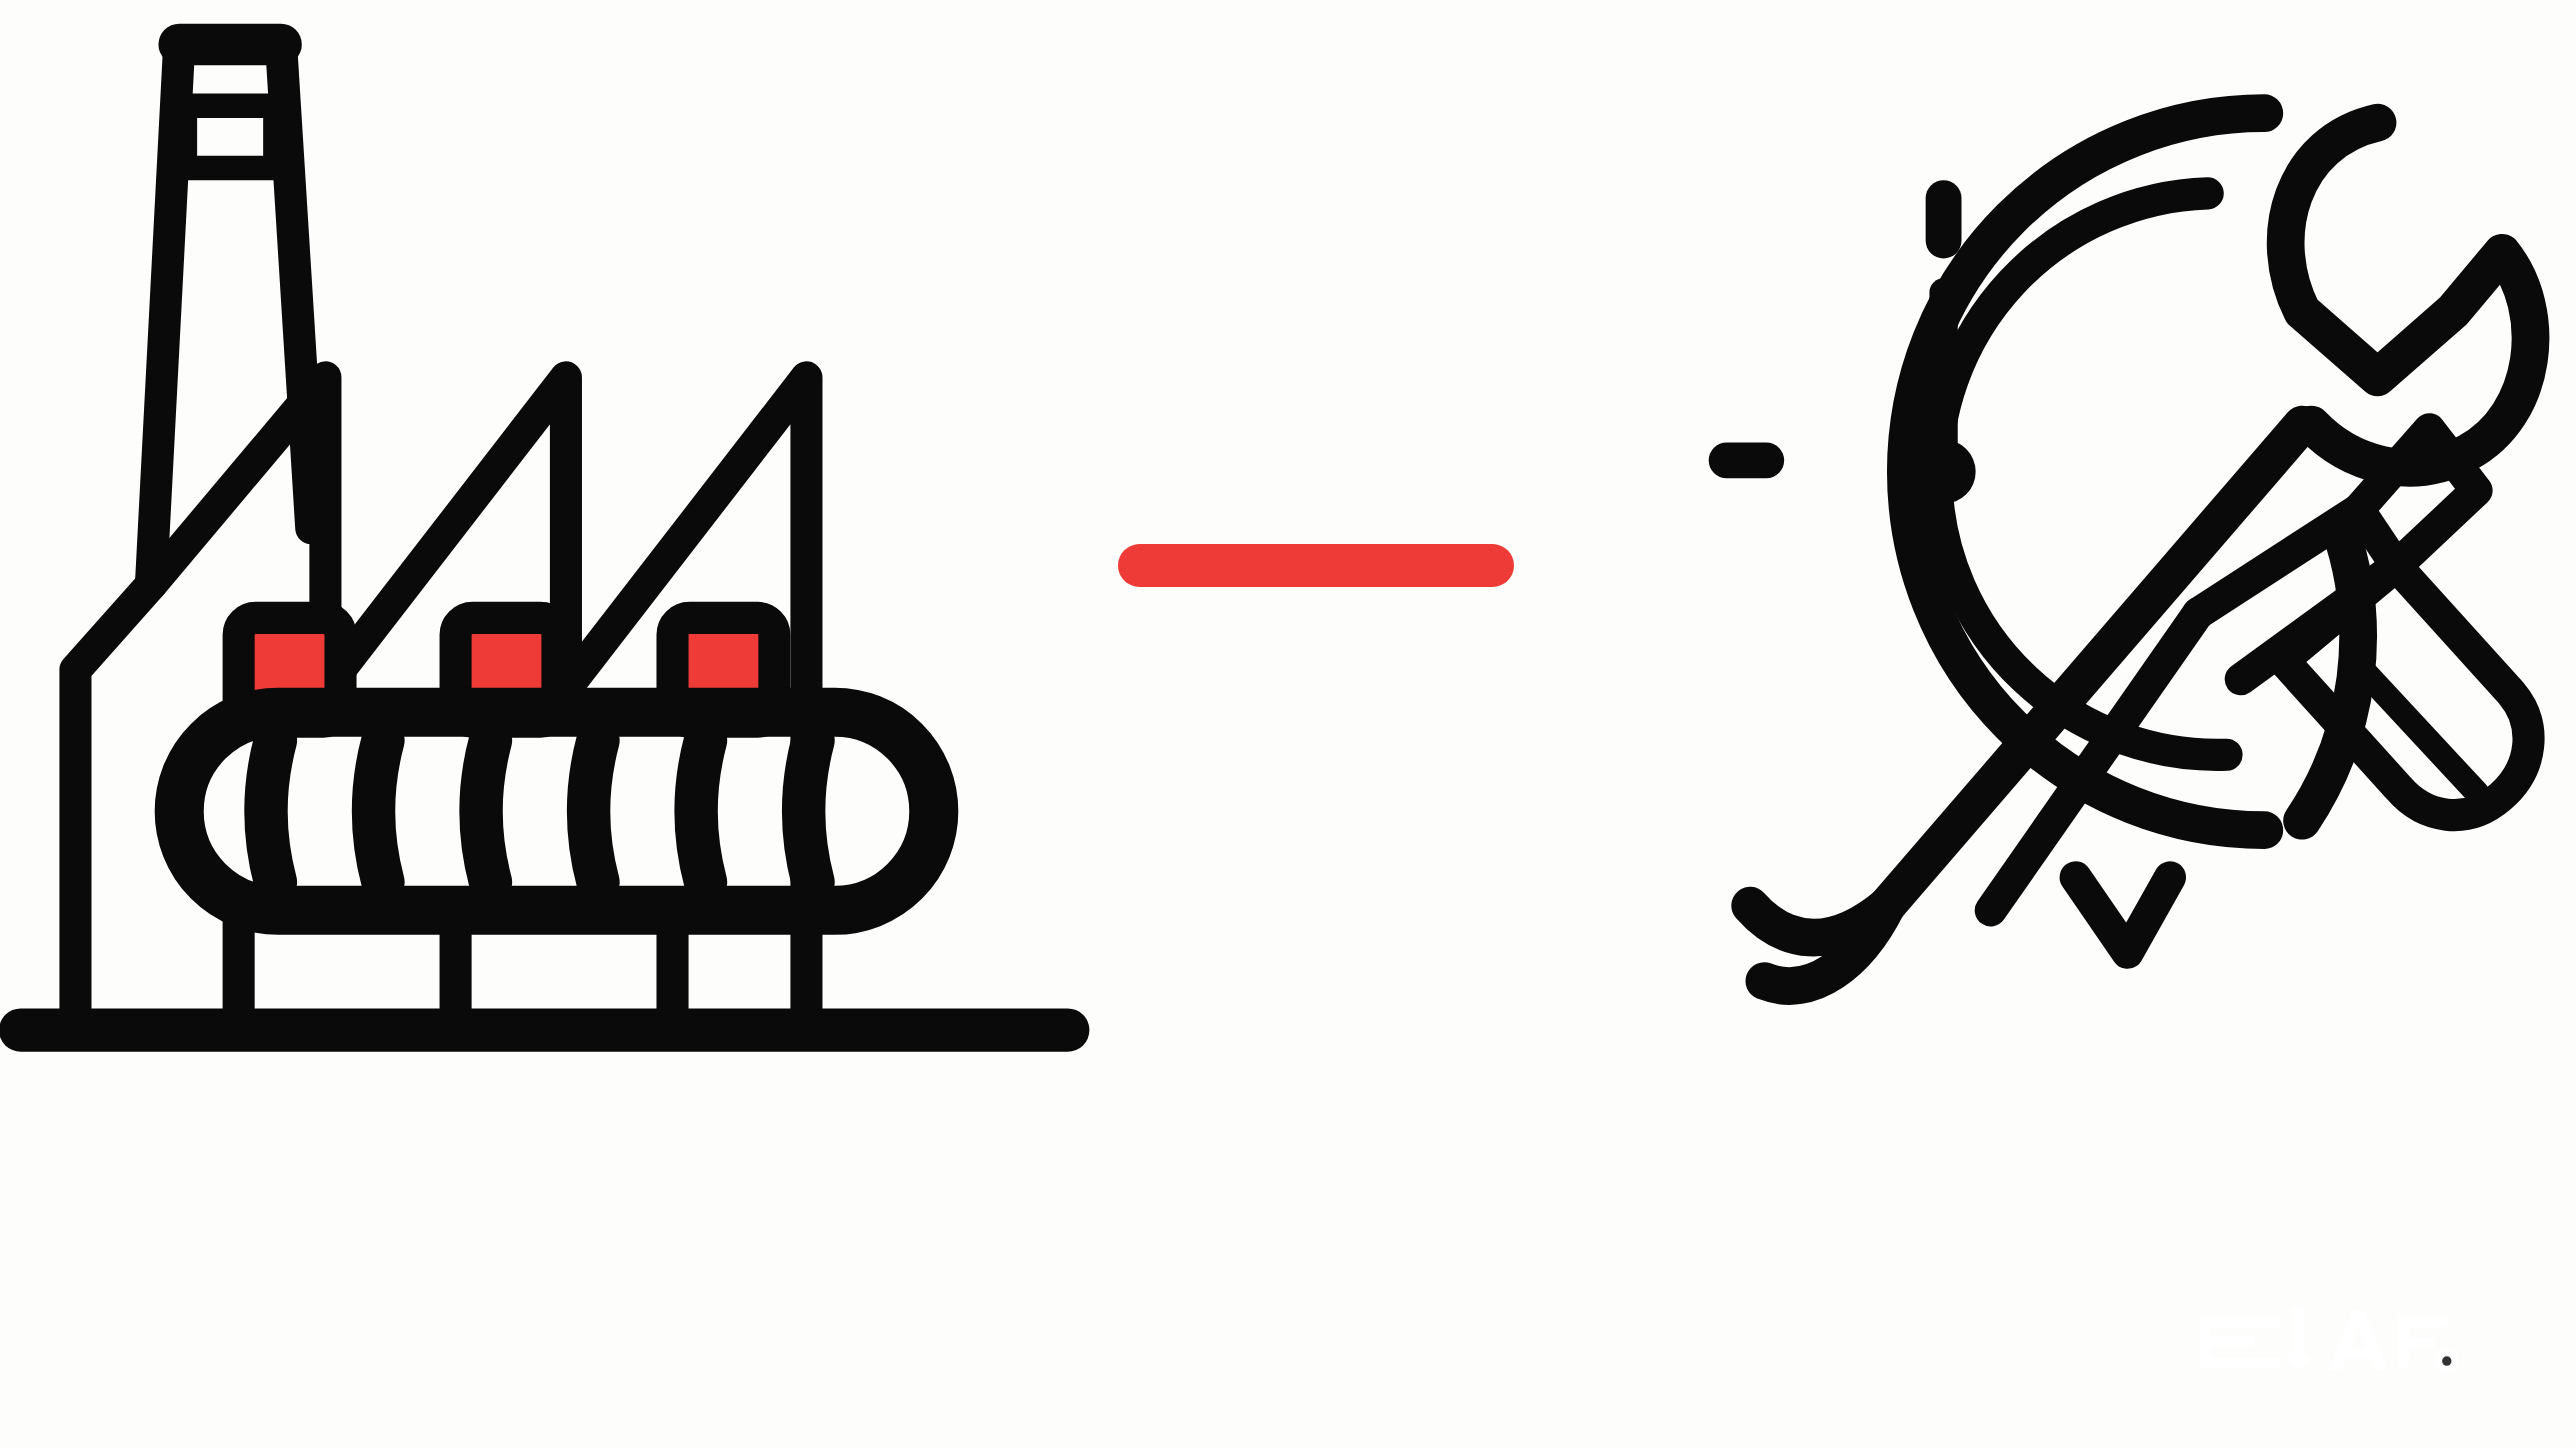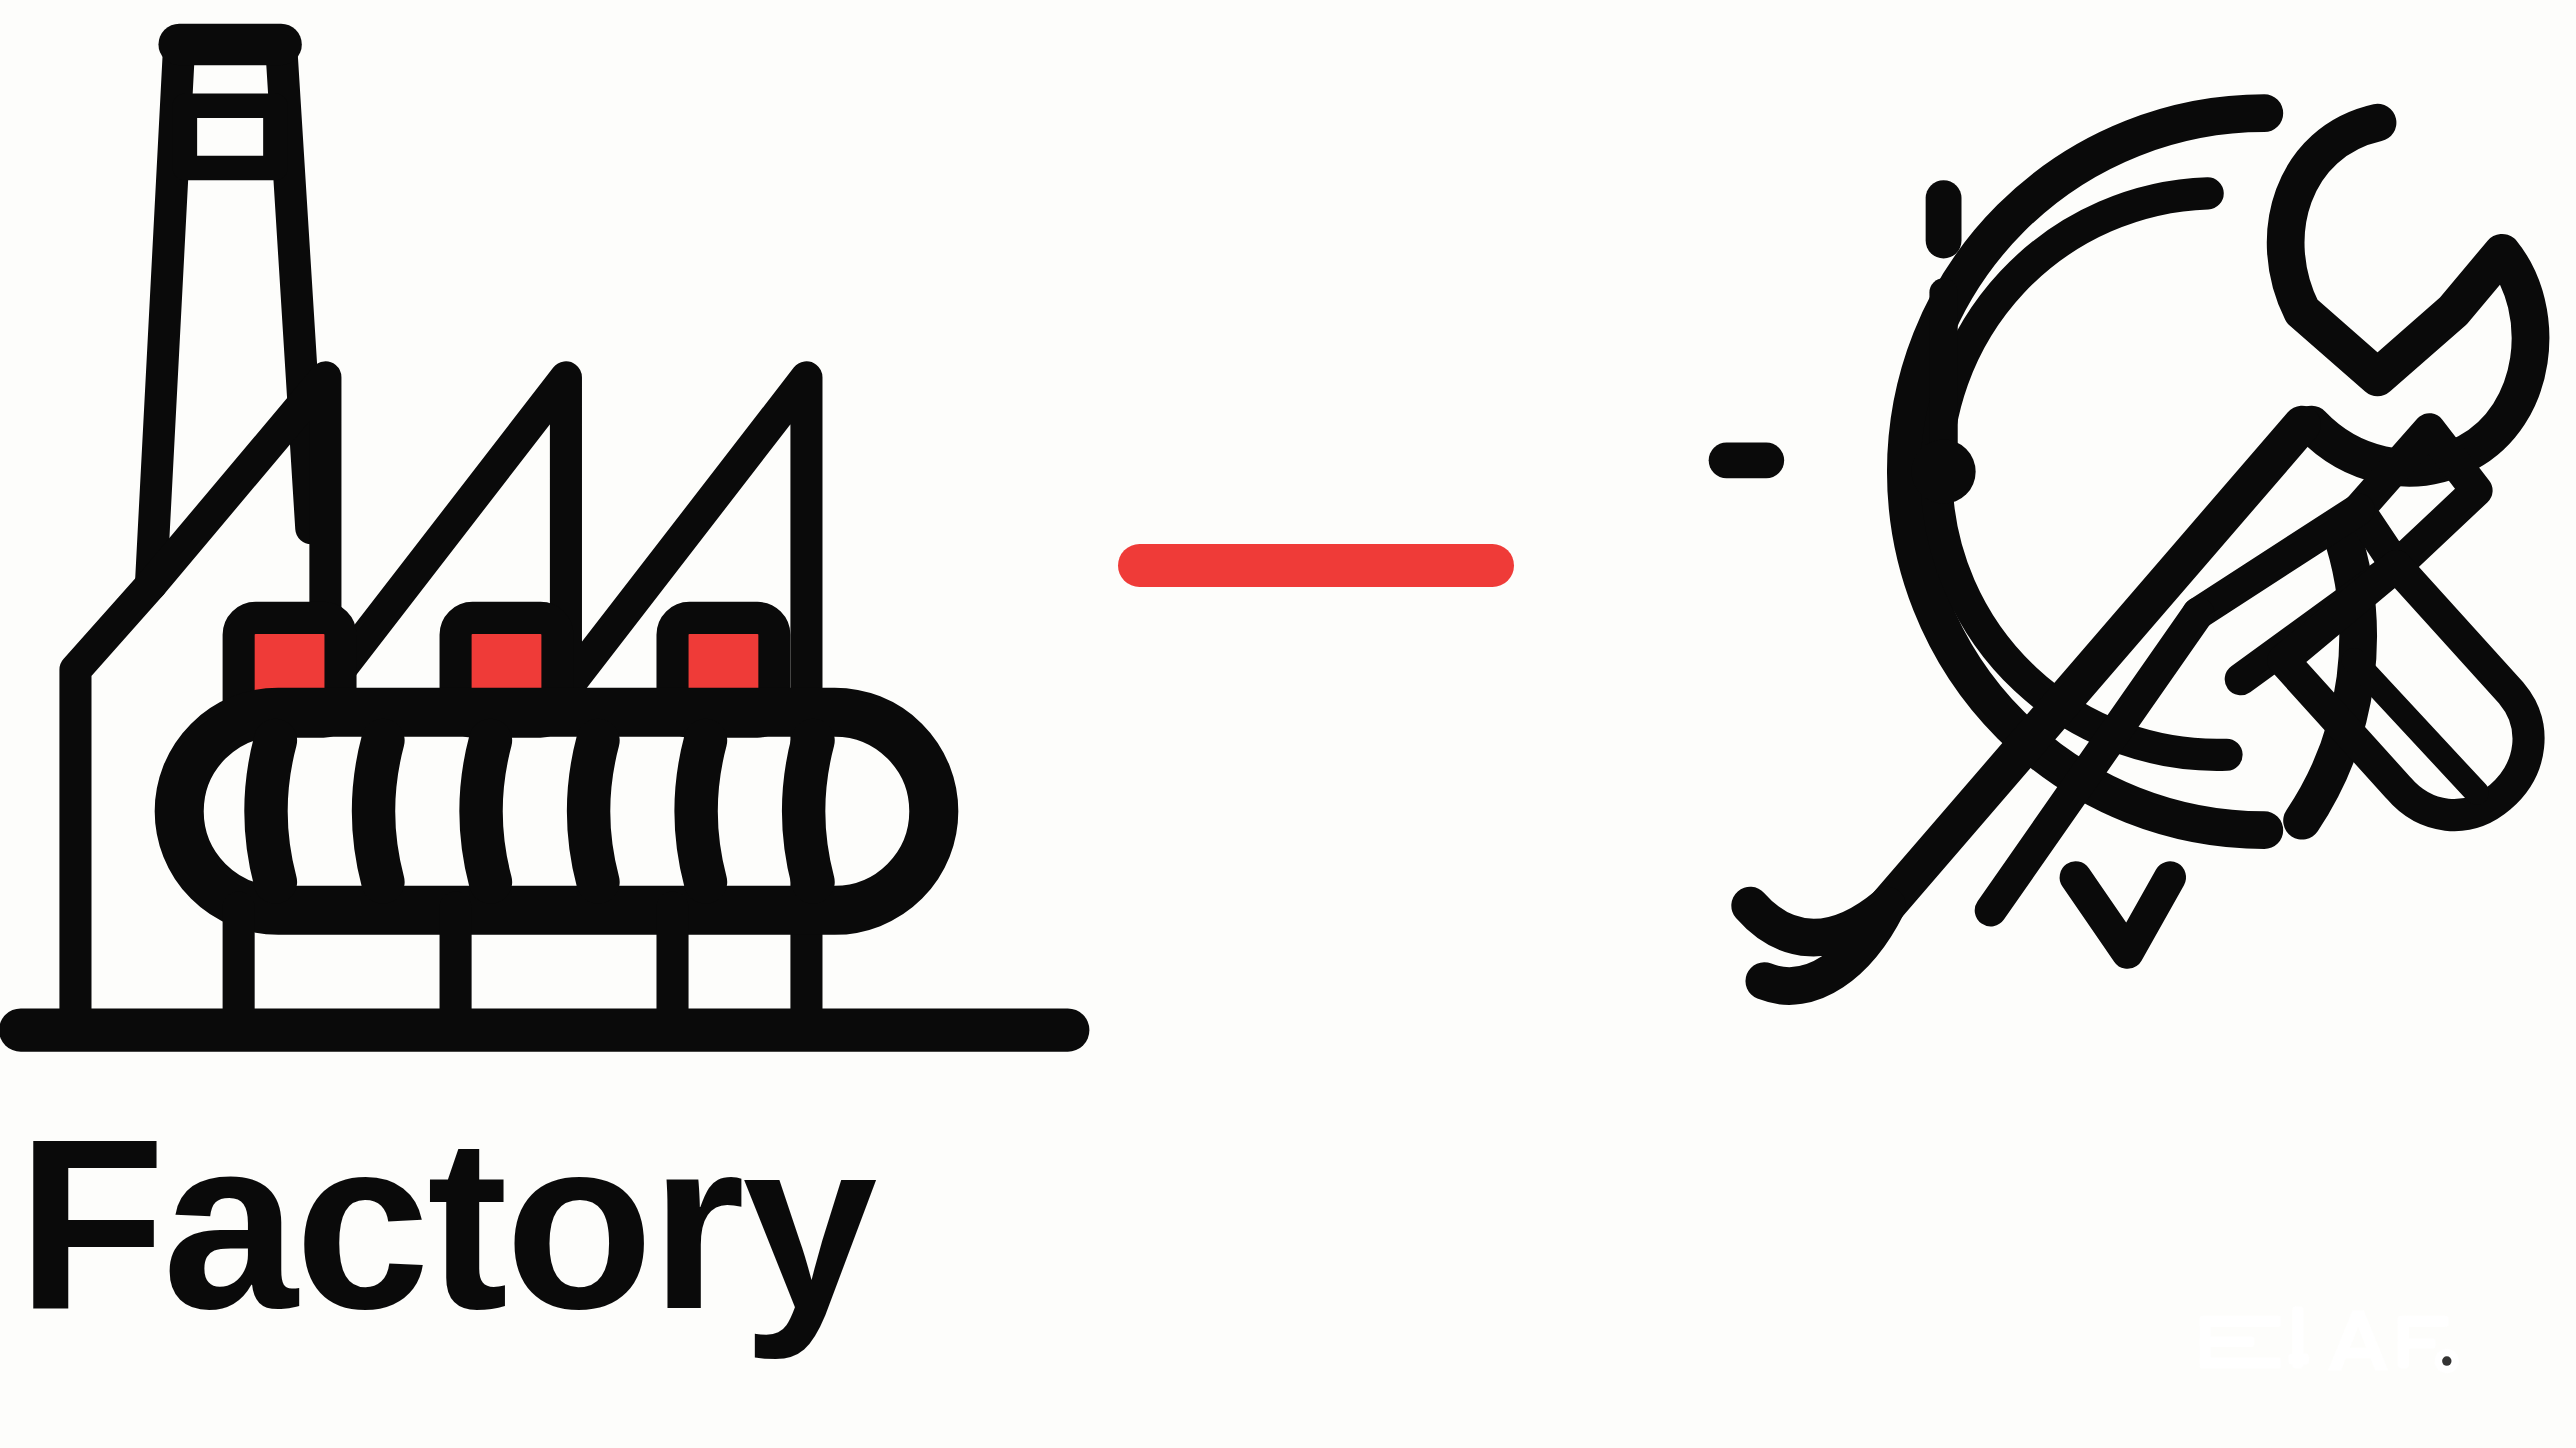--- a/index.html
+++ b/index.html
@@ -124,21 +124,20 @@
         <g stroke-width="34">
           <path d="M 253 962 L 253 1075"></path>
           <path d="M 483 962 L 483 1075"></path>
           <path d="M 713 962 L 713 1075"></path>
         </g>
 
         <path d="M 22 1092 L 1132 1092" stroke-width="46"></path>
       </svg>
     </div>
 
-    <div class="caption caption-left">Factory</div>
   </div>
 
   <div class="divider-wrap">
     <div class="divider-dash"></div>
   </div>
 
   <div class="panel panel-right">
 
     <div class="icon-area">
       <svg class="icon-svg" width="1029" height="1066" viewBox="0 0 1090 1130" fill="none" stroke="#0a0a0a" stroke-width="34" stroke-linecap="round" stroke-linejoin="round">

